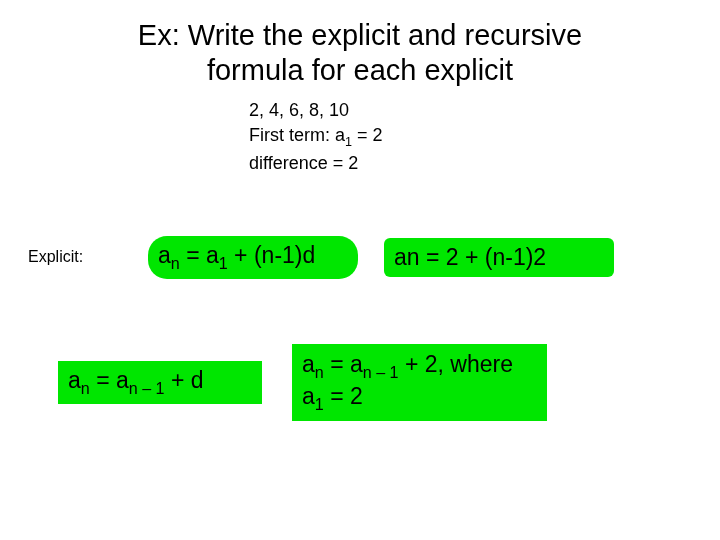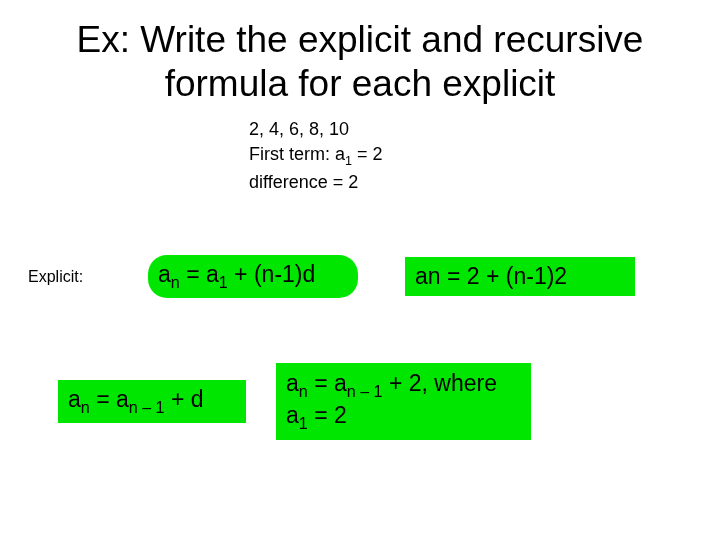--- a/index.html
+++ b/index.html
@@ -5,21 +5,21 @@
     body {
       margin: 0;
       padding: 0;
       font-family: Arial, sans-serif;
       width: 720px;
       height: 540px;
       background: white;
       color: black;
     }
     .title {
-      font-size: 37px;
+      font-size: 29px;
       text-align: center;
       margin-top: 18px;
       line-height: 1.2;
     }
     .sequence-info {
       font-size: 18px;
       margin-left: 249px;
       margin-top: 10px;
       line-height: 1.4;
     }
@@ -39,28 +39,29 @@
       width: 120px;
     }
     .box {
       background: #00e600;
       font-size: 23px;
       padding: 6px 10px;
       box-sizing: border-box;
     }
     .box1 {
       width: 210px;
-      margin-right: 47px;
+      margin-right: 26px;
       border-radius: 19px;
     }
     .box2 {
       width: 230px;
+      border-radius: 6px;
     }
     .box3 {
-      width: 188px;
+      width: 204px;
       margin-left: 30px;
       margin-right: 30px;
     }
     .box4 {
       width: 255px;
       line-height: 1.3;
     }
     sub {
       font-size: 0.7em;
       vertical-align: sub;

